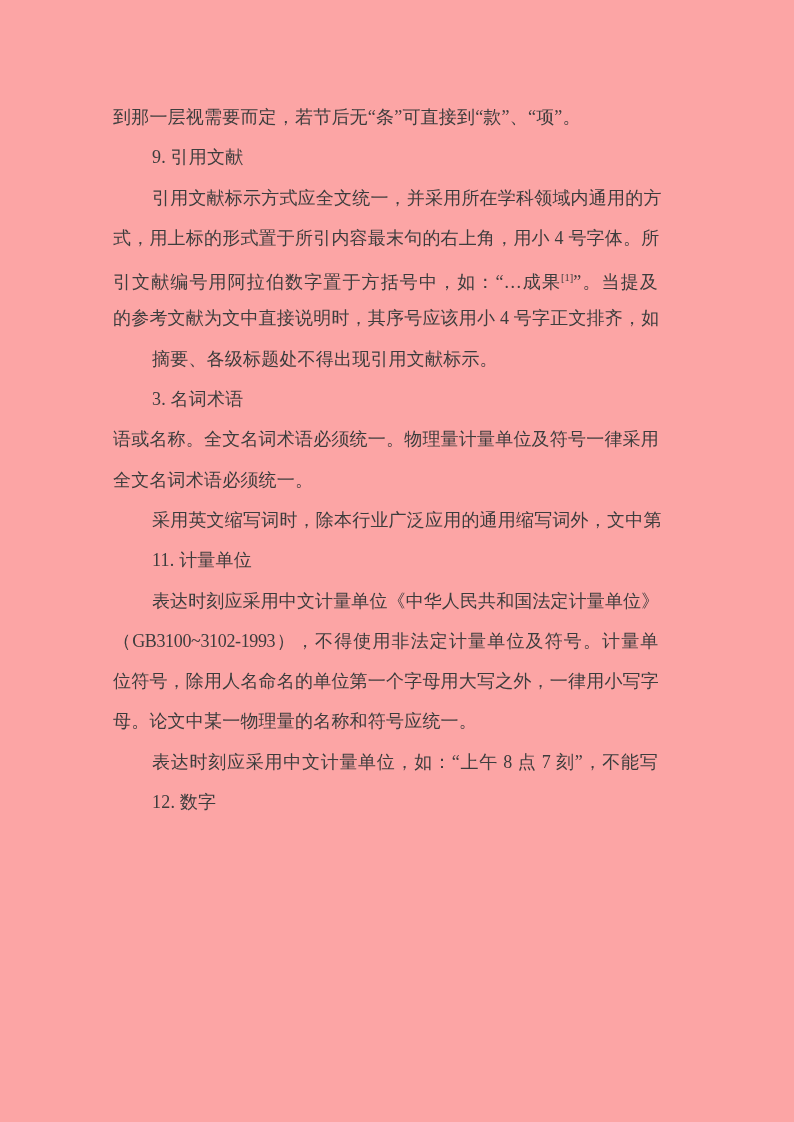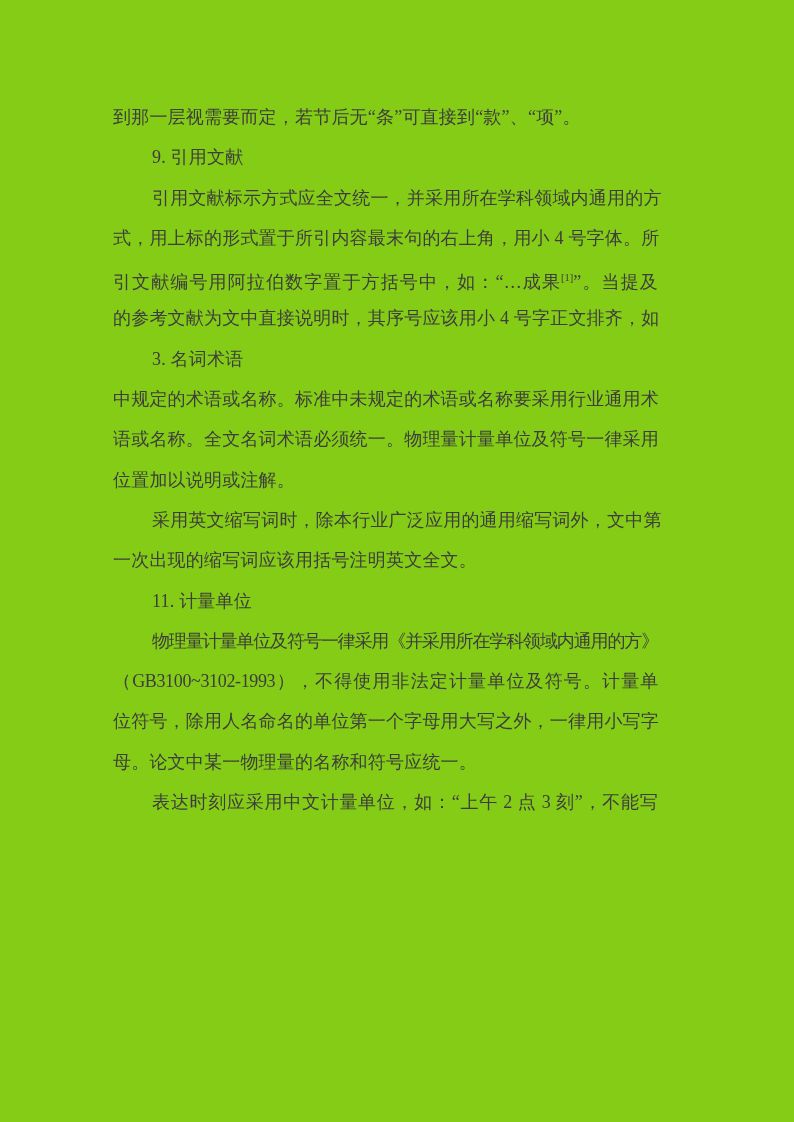--- a/index.html
+++ b/index.html
@@ -4,21 +4,21 @@
 <style>
   html, body {
     margin: 0;
     padding: 0;
     background: #ffffff;
   }
   .page {
     position: relative;
     width: 794px;
     height: 1122px;
-    background: #84cc16;
+    background: #fca5a5;
     overflow: hidden;
     font-family: "Liberation Serif", "DejaVu Serif", serif;
     color: #3d3d3d;
   }
   .content {
     position: absolute;
     left: 113px;
     top: 97px;
     width: 545px;
   }
@@ -58,34 +58,34 @@
 
     <div class="line indent">9. 引用文献</div>
 
     <div class="line indent fill">引用文献标示方式应全文统一，并采用所在学科领域内通用的方</div>
     <div class="line fill">式，用上标的形式置于所引内容最末句的右上角，用小 4 号字体。所</div>
 
     <div class="line fill"><span>引文献编号用阿拉伯数字置于方括号中，如：“…成果</span><span class="sup">[1]</span><span>”。当提及</span></div>
 
     <div class="line fill">的参考文献为文中直接说明时，其序号应该用小 4 号字正文排齐，如</div>
 
+    <div class="line indent">摘要、各级标题处不得出现引用文献标示。</div>
 
     <div class="line indent">3. 名词术语</div>
 
-    <div class="line fill">中规定的术语或名称。标准中未规定的术语或名称要采用行业通用术</div>
     <div class="line fill">语或名称。全文名词术语必须统一。物理量计量单位及符号一律采用</div>
-    <div class="line">位置加以说明或注解。</div>
+    <div class="line">全文名词术语必须统一。</div>
 
     <div class="line indent fill">采用英文缩写词时，除本行业广泛应用的通用缩写词外，文中第</div>
-    <div class="line">一次出现的缩写词应该用括号注明英文全文。</div>
 
     <div class="line indent">11. 计量单位</div>
 
-    <div class="line indent fill tight">物理量计量单位及符号一律采用《并采用所在学科领域内通用的方》</div>
+    <div class="line indent fill tight">表达时刻应采用中文计量单位《中华人民共和国法定计量单位》</div>
     <div class="line fill tight-sm">（GB3100~3102-1993），不得使用非法定计量单位及符号。计量单</div>
     <div class="line fill">位符号，除用人名命名的单位第一个字母用大写之外，一律用小写字</div>
     <div class="line">母。论文中某一物理量的名称和符号应统一。</div>
 
-    <div class="line indent fill">表达时刻应采用中文计量单位，如：“上午 2 点 3 刻”，不能写</div>
+    <div class="line indent fill">表达时刻应采用中文计量单位，如：“上午 8 点 7 刻”，不能写</div>
 
+    <div class="line indent">12. 数字</div>
 
   </div>
 </div>
 
 </body></html>

